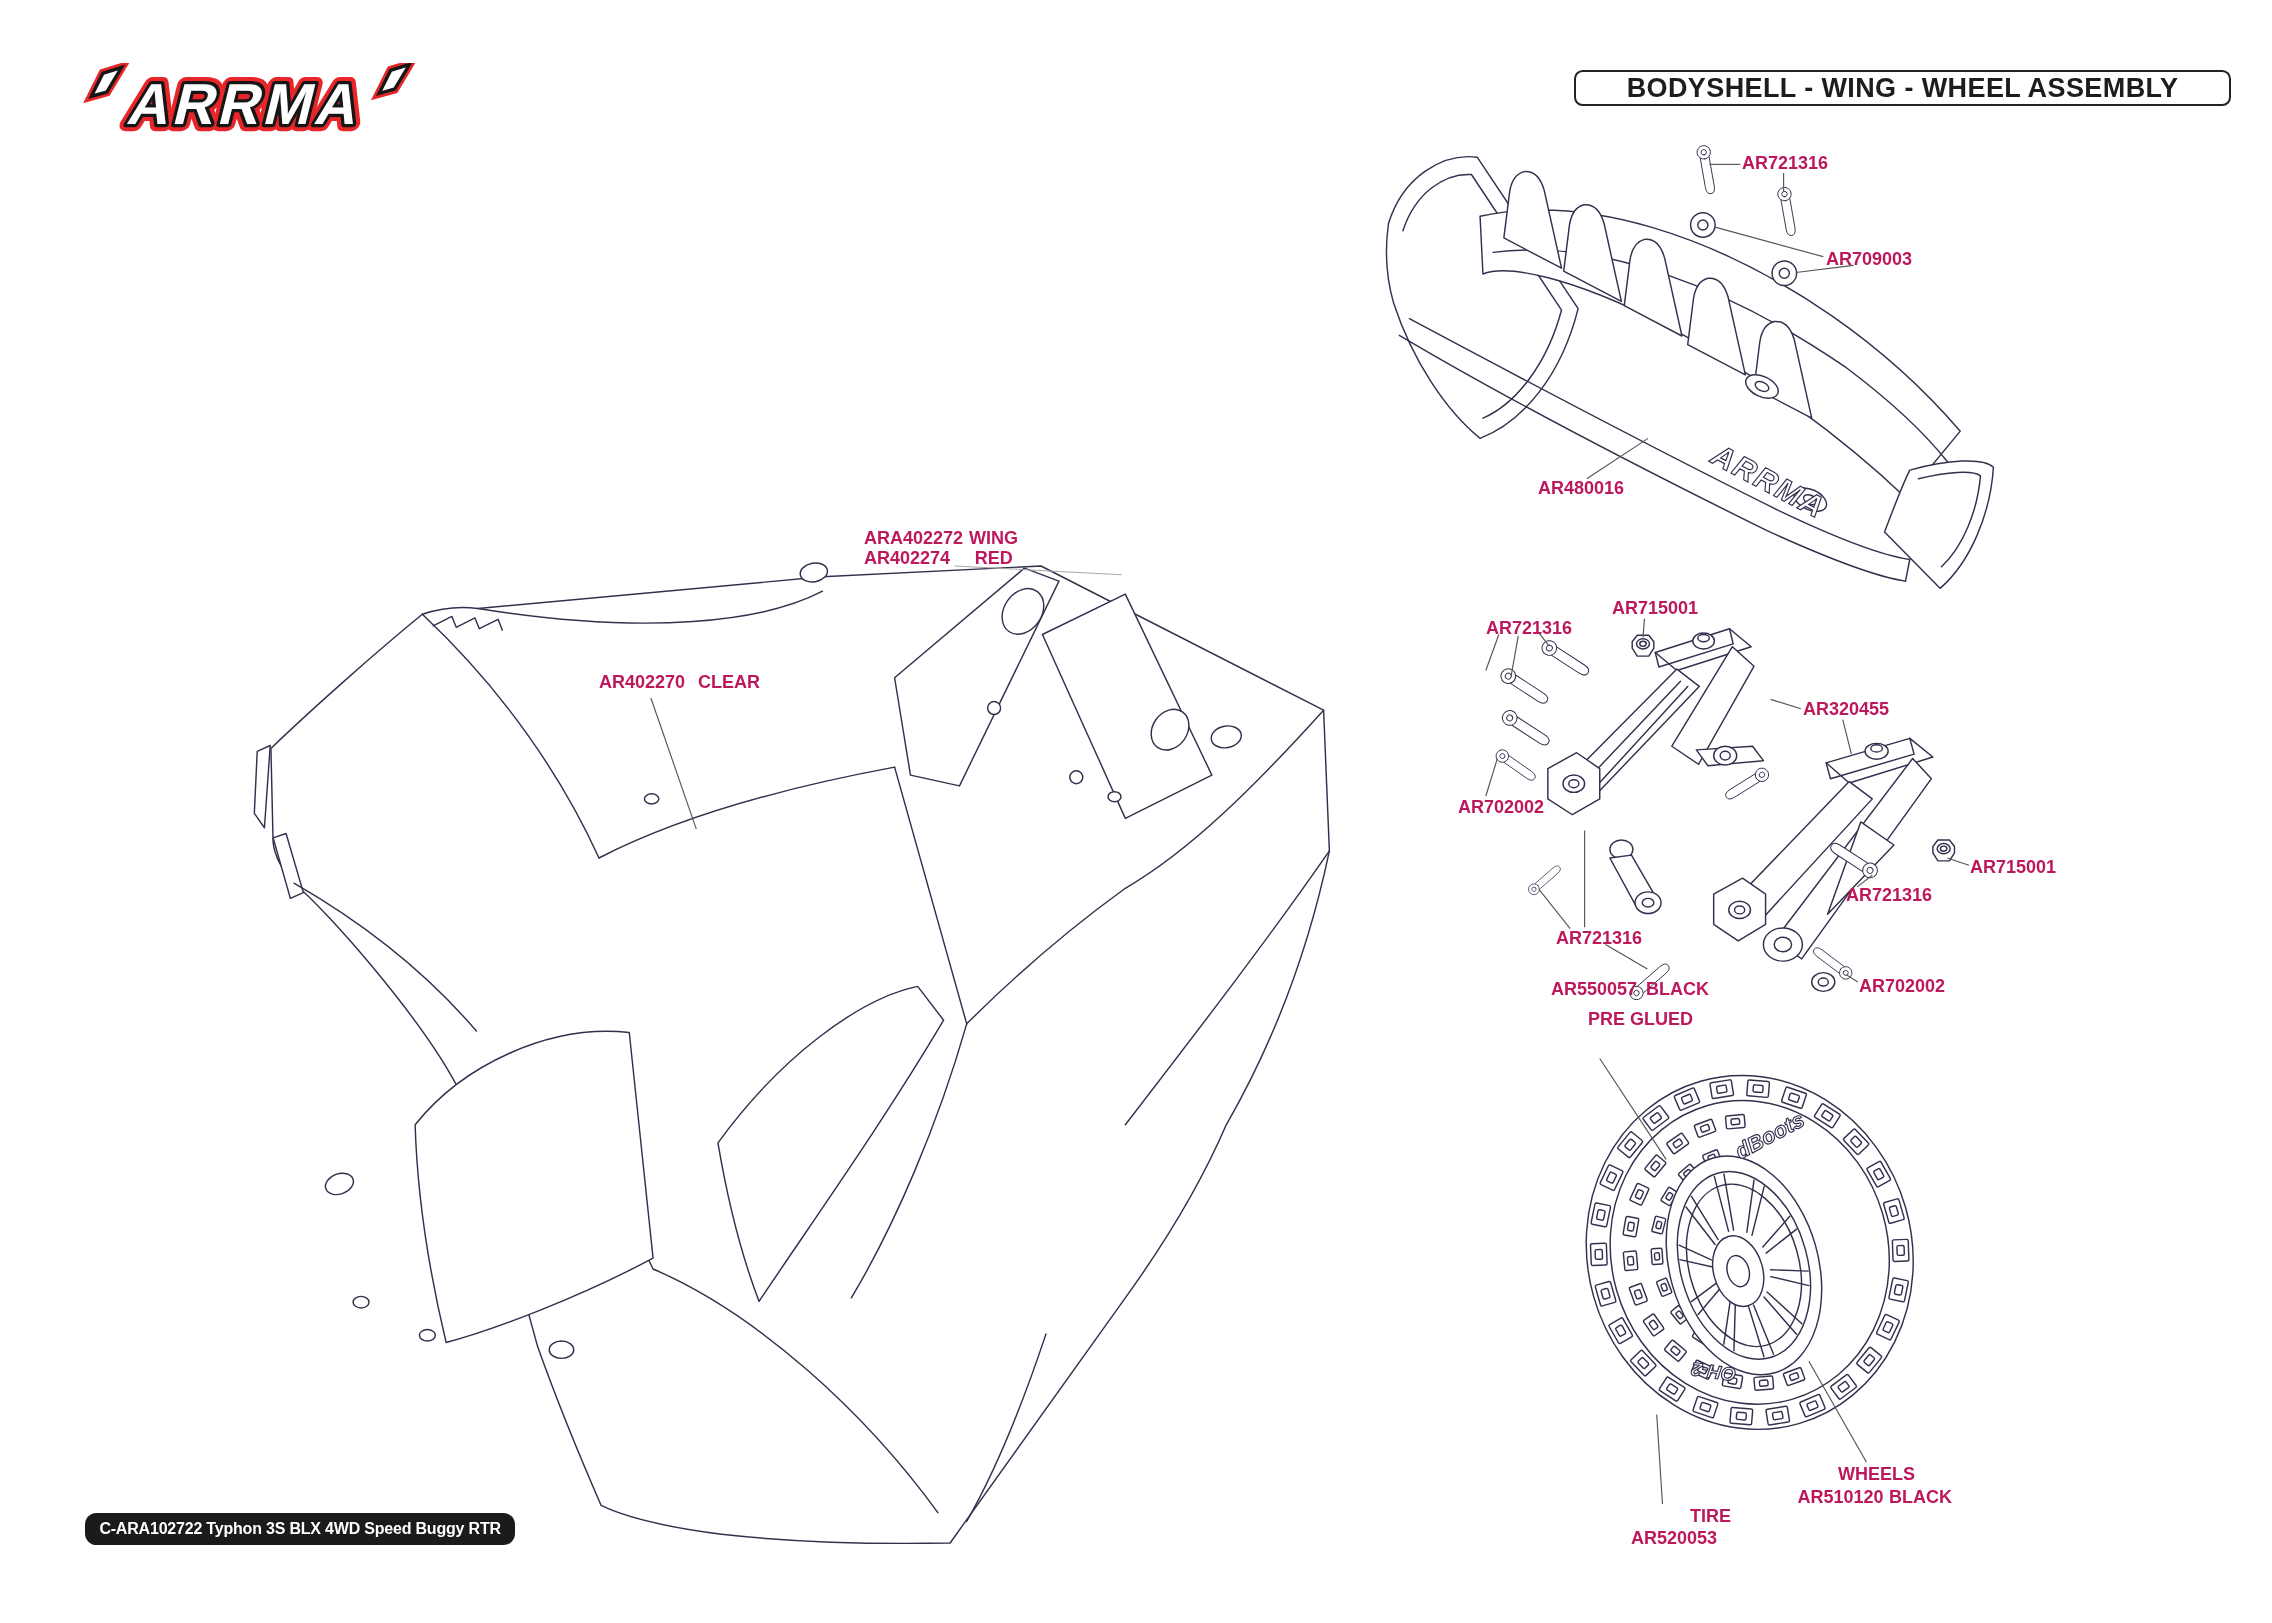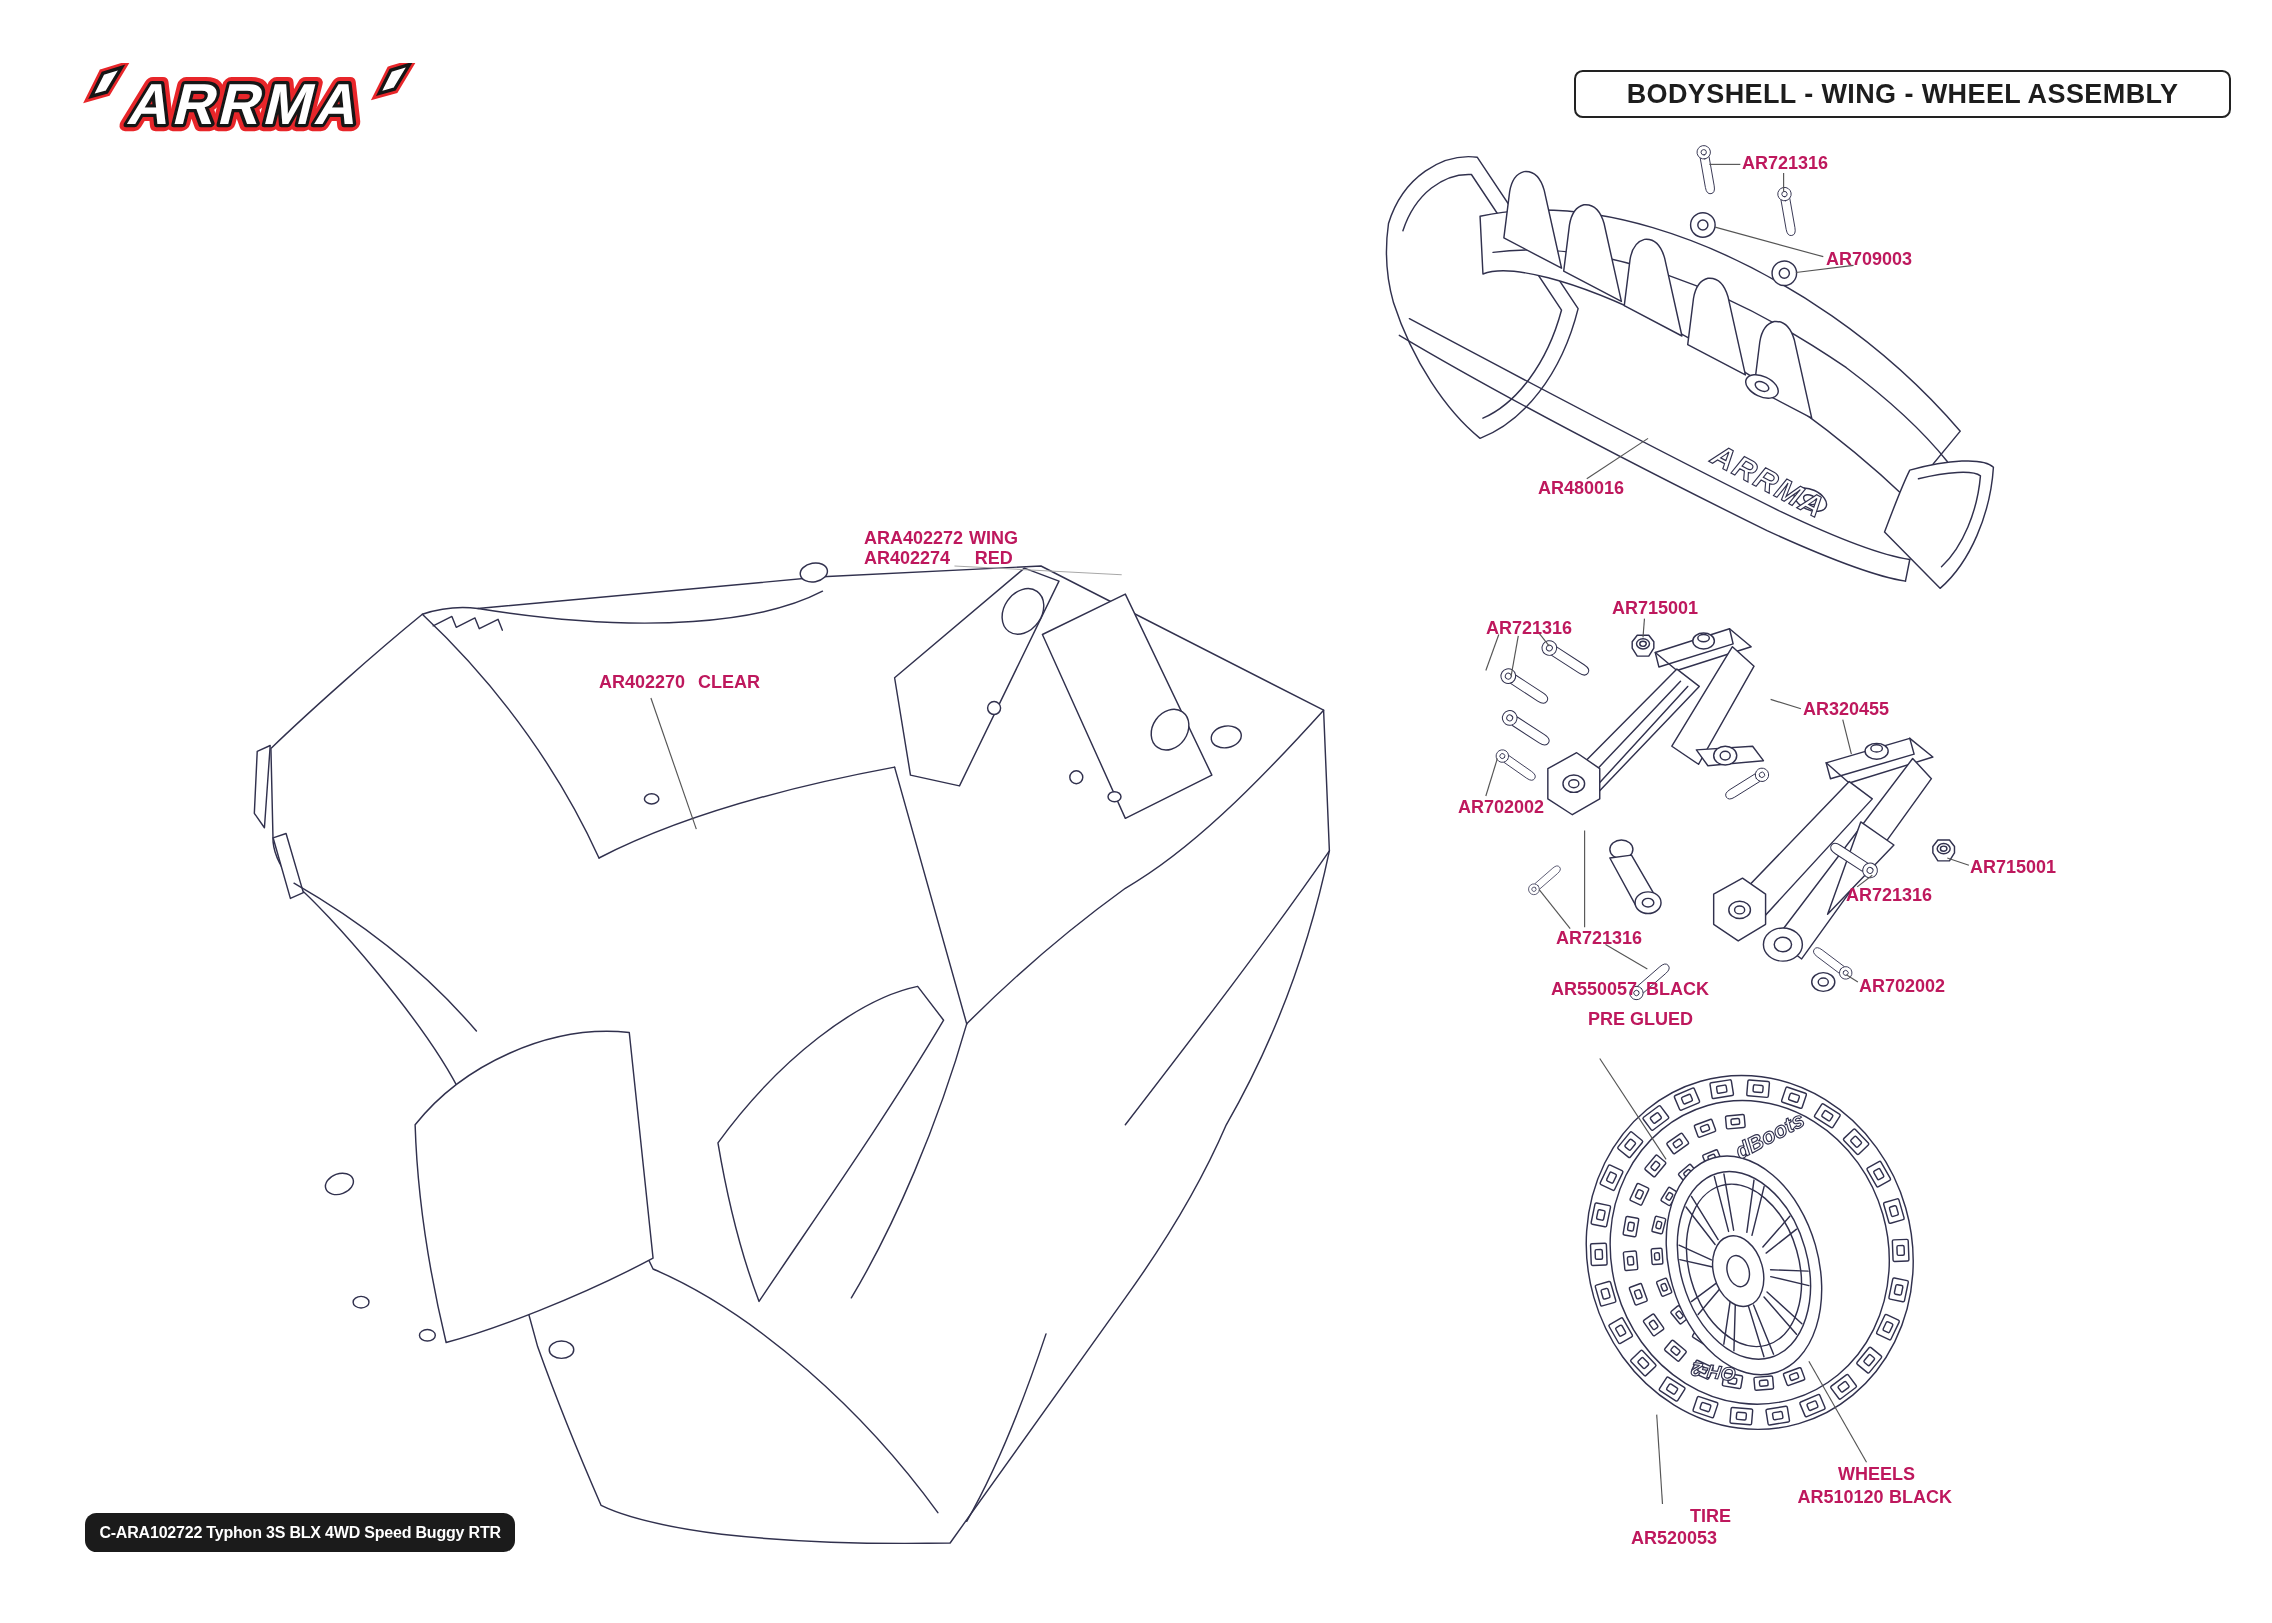--- a/index.html
+++ b/index.html
@@ -9,24 +9,24 @@
   
   .ln   {fill:#ffffff;stroke:#31314e;stroke-width:2;stroke-linejoin:round;stroke-linecap:round;}
   .lw   {fill:none;stroke:#31314e;stroke-width:2;stroke-linejoin:round;stroke-linecap:round;}
   .leader{stroke:#555;stroke-width:1.6;}
   .leader-light{stroke:#a8a8a8;stroke-width:1.4;}
   .emboss{fill:#ffffff;stroke:#31314e;stroke-width:1.6;font-weight:bold;font-style:italic;}
   
   .plabel{position:absolute;font-size:18px;line-height:19.5px;color:#be185d;white-space:nowrap;font-weight:bold;}
   .pcol{display:inline-block;min-width:105px;}
   
-  .title-box{position:absolute;left:1574px;top:70px;width:657px;height:48px;border:2.9px solid #222;
+  .title-box{position:absolute;left:1574px;top:70px;width:657px;height:36px;border:2.9px solid #222;
              border-radius:8.7px;display:flex;align-items:center;justify-content:center;
              font-size:27px;font-weight:bold;letter-spacing:0.4px;color:#1d1d1d;background:#fff;box-sizing:border-box;}
-  .model-badge{position:absolute;left:85px;top:1513px;height:39px;border-radius:11.5px;background:#1b1b1b;
+  .model-badge{position:absolute;left:85px;top:1513px;height:32px;border-radius:11.5px;background:#1b1b1b;
              display:flex;align-items:center;padding:0 14.4px;color:#fff;font-size:16px;font-weight:bold;
              letter-spacing:-0.2px;}
   .logo-wrap{position:absolute;left:78px;top:63px;width:339px;height:81px;}
 </style>
 </head>
 <body>
 
 <div class="page">
 
   <div class="logo-wrap">

